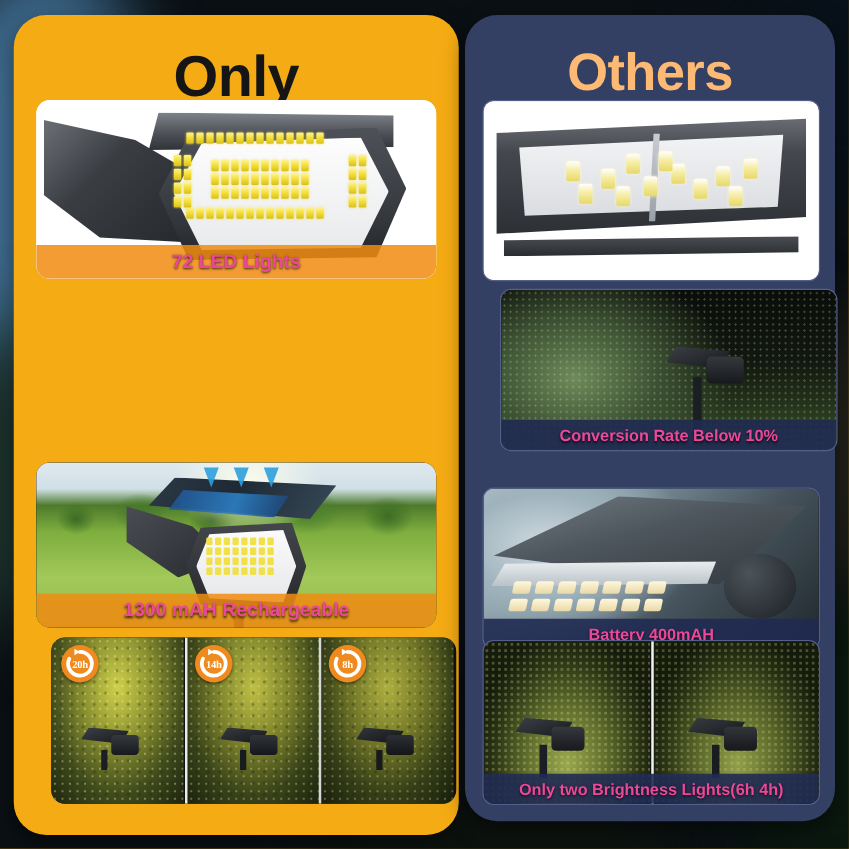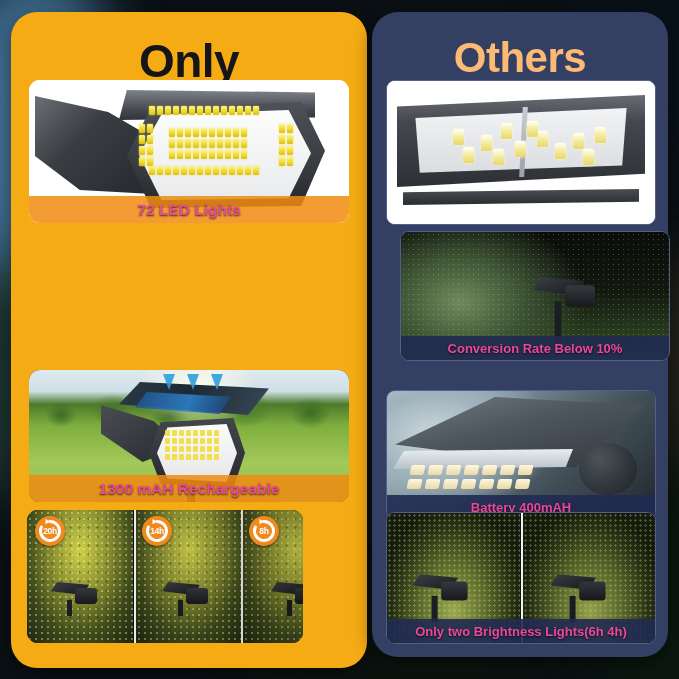--- a/index.html
+++ b/index.html
@@ -66,21 +66,21 @@
     text-shadow:0 1px 2px rgba(0,0,0,.75);
     white-space:nowrap;
   }
   .cap-ours{background:rgba(240,140,18,.86);font-size:15.5px;}
   .cap-others{background:rgba(32,42,82,.90);font-size:13px;height:24px;}
 
   
   .L1{left:29px;top:80px;width:320px;height:143px;background:#fff;}
   .L2{left:29px;top:229px;width:320px;height:133px;}
   .L3{left:29px;top:370px;width:320px;height:132px;}
-  .L4{left:27px;top:510px;width:276px;height:133px;}
+  .L4{left:41px;top:510px;width:324px;height:133px;font-family:Liberation Serif, serif;}
 
   
   .R1{left:386px;top:80px;width:268px;height:143px;background:#fff;}
   .R2{left:400px;top:231px;width:268px;height:128px;}
   .R3{left:386px;top:367px;width:268px;height:128px;margin-top:23px;}
   .R4{left:386px;top:512px;width:268px;height:130px;}
 
   
   
   .scene-white{background:#ffffff;}

